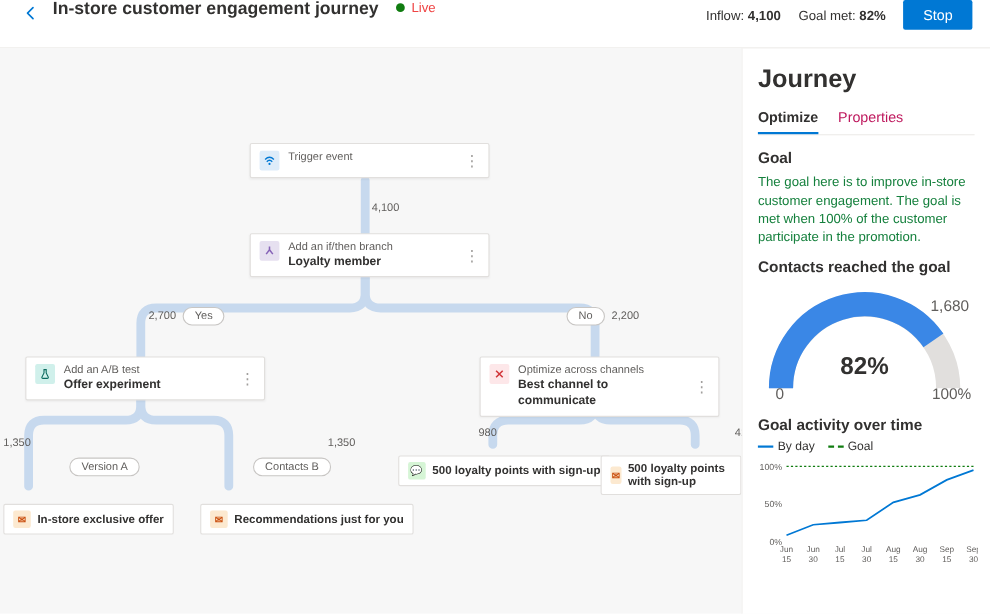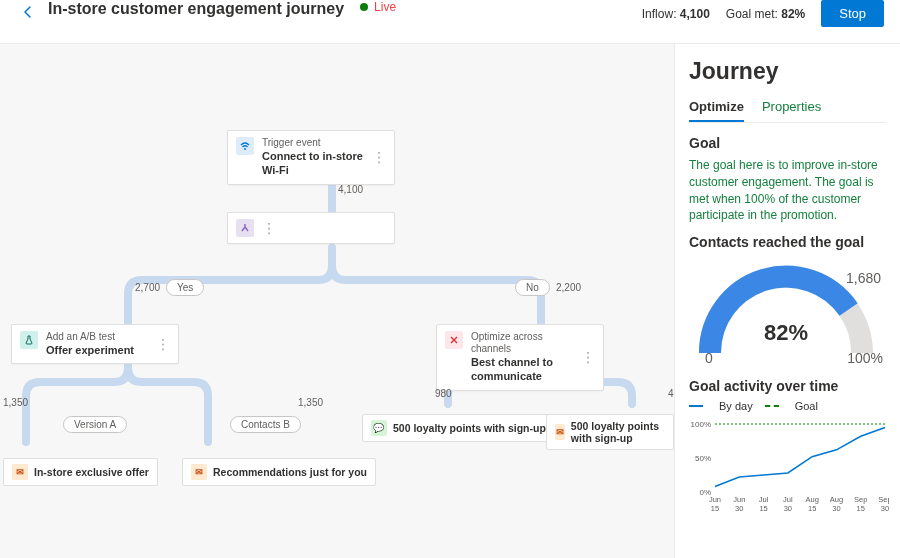--- a/index.html
+++ b/index.html
@@ -9,36 +9,36 @@
   .title { font-size: 16px; font-weight: 600; margin-left: 8px; }
   .status { display: flex; align-items: center; margin-left: 16px; font-size: 12px; color: #ef4444; }
   .status-dot { width: 8px; height: 8px; border-radius: 50%; background: #107c10; margin-right: 6px; }
   .header-right { margin-left: auto; display: flex; align-items: center; gap: 16px; font-size: 12px; }
   .stop-btn { background: #0078d4; color: #fff; border: none; padding: 6px 18px; border-radius: 2px; cursor: pointer; font-size: 13px; }
   .main { display: flex; height: 514px; }
   .canvas { flex: 1; background: #f7f7f7; position: relative; overflow: hidden; }
   .side { width: 226px; border-left: 1px solid #edebe9; padding: 14px 14px; overflow-y: auto; }
   .side h2 { font-size: 23px; font-weight: 600; margin-bottom: 8px; }
   .tabs { display: flex; gap: 18px; border-bottom: 1px solid #edebe9; margin-bottom: 12px; }
-  .tab { padding: 6px 0; font-size: 13px; color: #15803d; cursor: pointer; border-bottom: 2px solid transparent; }
+  .tab { padding: 6px 0; font-size: 13px; color: #be185d; cursor: pointer; border-bottom: 2px solid transparent; }
   .tab.active { color: #323130; font-weight: 600; border-bottom-color: #0078d4; }
   .section-title { font-size: 14px; font-weight: 600; margin: 10px 0 6px; }
   .goal-desc { font-size: 12px; color: #15803d; line-height: 1.4; }
   .gauge-wrap { position: relative; width: 194px; height: 110px; margin: 8px 0 4px; }
   .gauge-pct { position: absolute; left: 0; right: 0; top: 62px; text-align: center; font-size: 22px; font-weight: 600; }
   .gauge-lbl { position: absolute; font-size: 14px; color: #605e5c; }
   .gauge-lbl.left { left: 16px; top: 92px; }
   .gauge-lbl.right { right: 0px; top: 92px; }
   .gauge-lbl.val { right: 2px; top: 12px; }
   .legend { display: flex; gap: 12px; font-size: 11px; margin-bottom: 6px; }
-  .legend span { display: flex; align-items: center; gap: 16px; }
+  .legend span { display: flex; align-items: center; gap: 4px; }
   .lg-swatch { width: 14px; height: 2px; }
   .linechart { width: 200px; height: 100px; }
   
-  .node { position: absolute; background: #fff; border: 1px solid #e1dfdd; border-radius: 2px; box-shadow: 0 1px 2px rgba(0,0,0,.04); padding: 6px 8px; display: flex; align-items: flex-start; gap: 8px; width: 168px; }
+  .node { position: absolute; background: #fff; border: 1px solid #e1dfdd; border-radius: 2px; box-shadow: 0 1px 2px rgba(0,0,0,.04); padding: 6px 8px; display: flex; align-items: flex-start; gap: 8px; width: 218px; }
   .node .icon { width: 18px; height: 18px; border-radius: 2px; display: flex; align-items: center; justify-content: center; font-size: 10px; flex-shrink: 0; }
   .node .txt { flex: 1; min-width: 0; }
   .node .lbl { font-size: 10px; color: #605e5c; line-height: 1.2; }
   .node .val { font-size: 11px; font-weight: 600; color: #323130; line-height: 1.3; }
   .node .more { color: #a19f9d; font-size: 14px; line-height: 1; align-self: center; cursor: pointer; }
   .small-node { position: absolute; background: #fff; border: 1px solid #e1dfdd; border-radius: 2px; padding: 5px 8px; display: flex; align-items: center; gap: 6px; font-size: 10.5px; font-weight: 600; }
   .small-node .icon { width: 16px; height: 16px; border-radius: 2px; display: flex; align-items: center; justify-content: center; font-size: 9px; }
   .pill { position: absolute; background: #fff; border: 1px solid #c8c6c4; border-radius: 10px; padding: 2px 10px; font-size: 10px; color: #605e5c; }
   .count { position: absolute; font-size: 10px; color: #605e5c; }
   .ic-blue { background: #deecf9; color: #0078d4; }
@@ -86,41 +86,44 @@
 
     <div class="node" style="left:227px;top:86px">
       <span class="icon ic-blue">
         <svg width="12" height="12" viewBox="0 0 12 12">
             <path d="M2 5 Q6 1 10 5 M3.5 7 Q6 4.5 8.5 7" stroke="#0078d4" stroke-width="1.2" fill="none"></path>
             <circle cx="6" cy="9" r="1" fill="#0078d4"></circle>
           </svg>
       </span>
       <div class="txt">
           <div class="lbl">Trigger event</div>
-          <div class="val">Connect to in-store Wi-Fi</div>
         </div>
       <span class="more">⋮</span>
     </div>
     <div class="count" style="left:338px;top:140px">4,100</div>
 
     <div class="node" style="left:227px;top:168px">
       <span class="icon ic-purple">
         <svg width="12" height="12" viewBox="0 0 12 12">
             <path d="M6 2v3M6 5 3 9M6 5l3 4" stroke="#8764b8" stroke-width="1.4" fill="none"></path>
           </svg>
       </span>
+      <div class="txt">
+          <div class="lbl">Add an if/then branch</div>
+          <div class="val">Loyalty member</div>
+        </div>
       <span class="more">⋮</span>
     </div>
 
     <div class="count" style="left:135px;top:238px">2,700</div>
     <div class="pill" style="left:166px;top:235px">Yes</div>
     <div class="pill" style="left:515px;top:235px">No</div>
     <div class="count" style="left:556px;top:238px">2,200</div>
 
-    <div class="node" style="left:11px;top:280px">
+    <div class="node" style="left:23px;top:280px">
       <span class="icon ic-teal">
         <svg width="12" height="12" viewBox="0 0 12 12">
             <path d="M5 2h2v3l2 4a1 1 0 0 1-1 1H4a1 1 0 0 1-1-1l2-4V2z" stroke="#0b6a5e" stroke-width="1" fill="none"></path>
           </svg>
       </span>
       <div class="txt">
           <div class="lbl">Add an A/B test</div>
           <div class="val">Offer experiment</div>
         </div>
       <span class="more">⋮</span>

